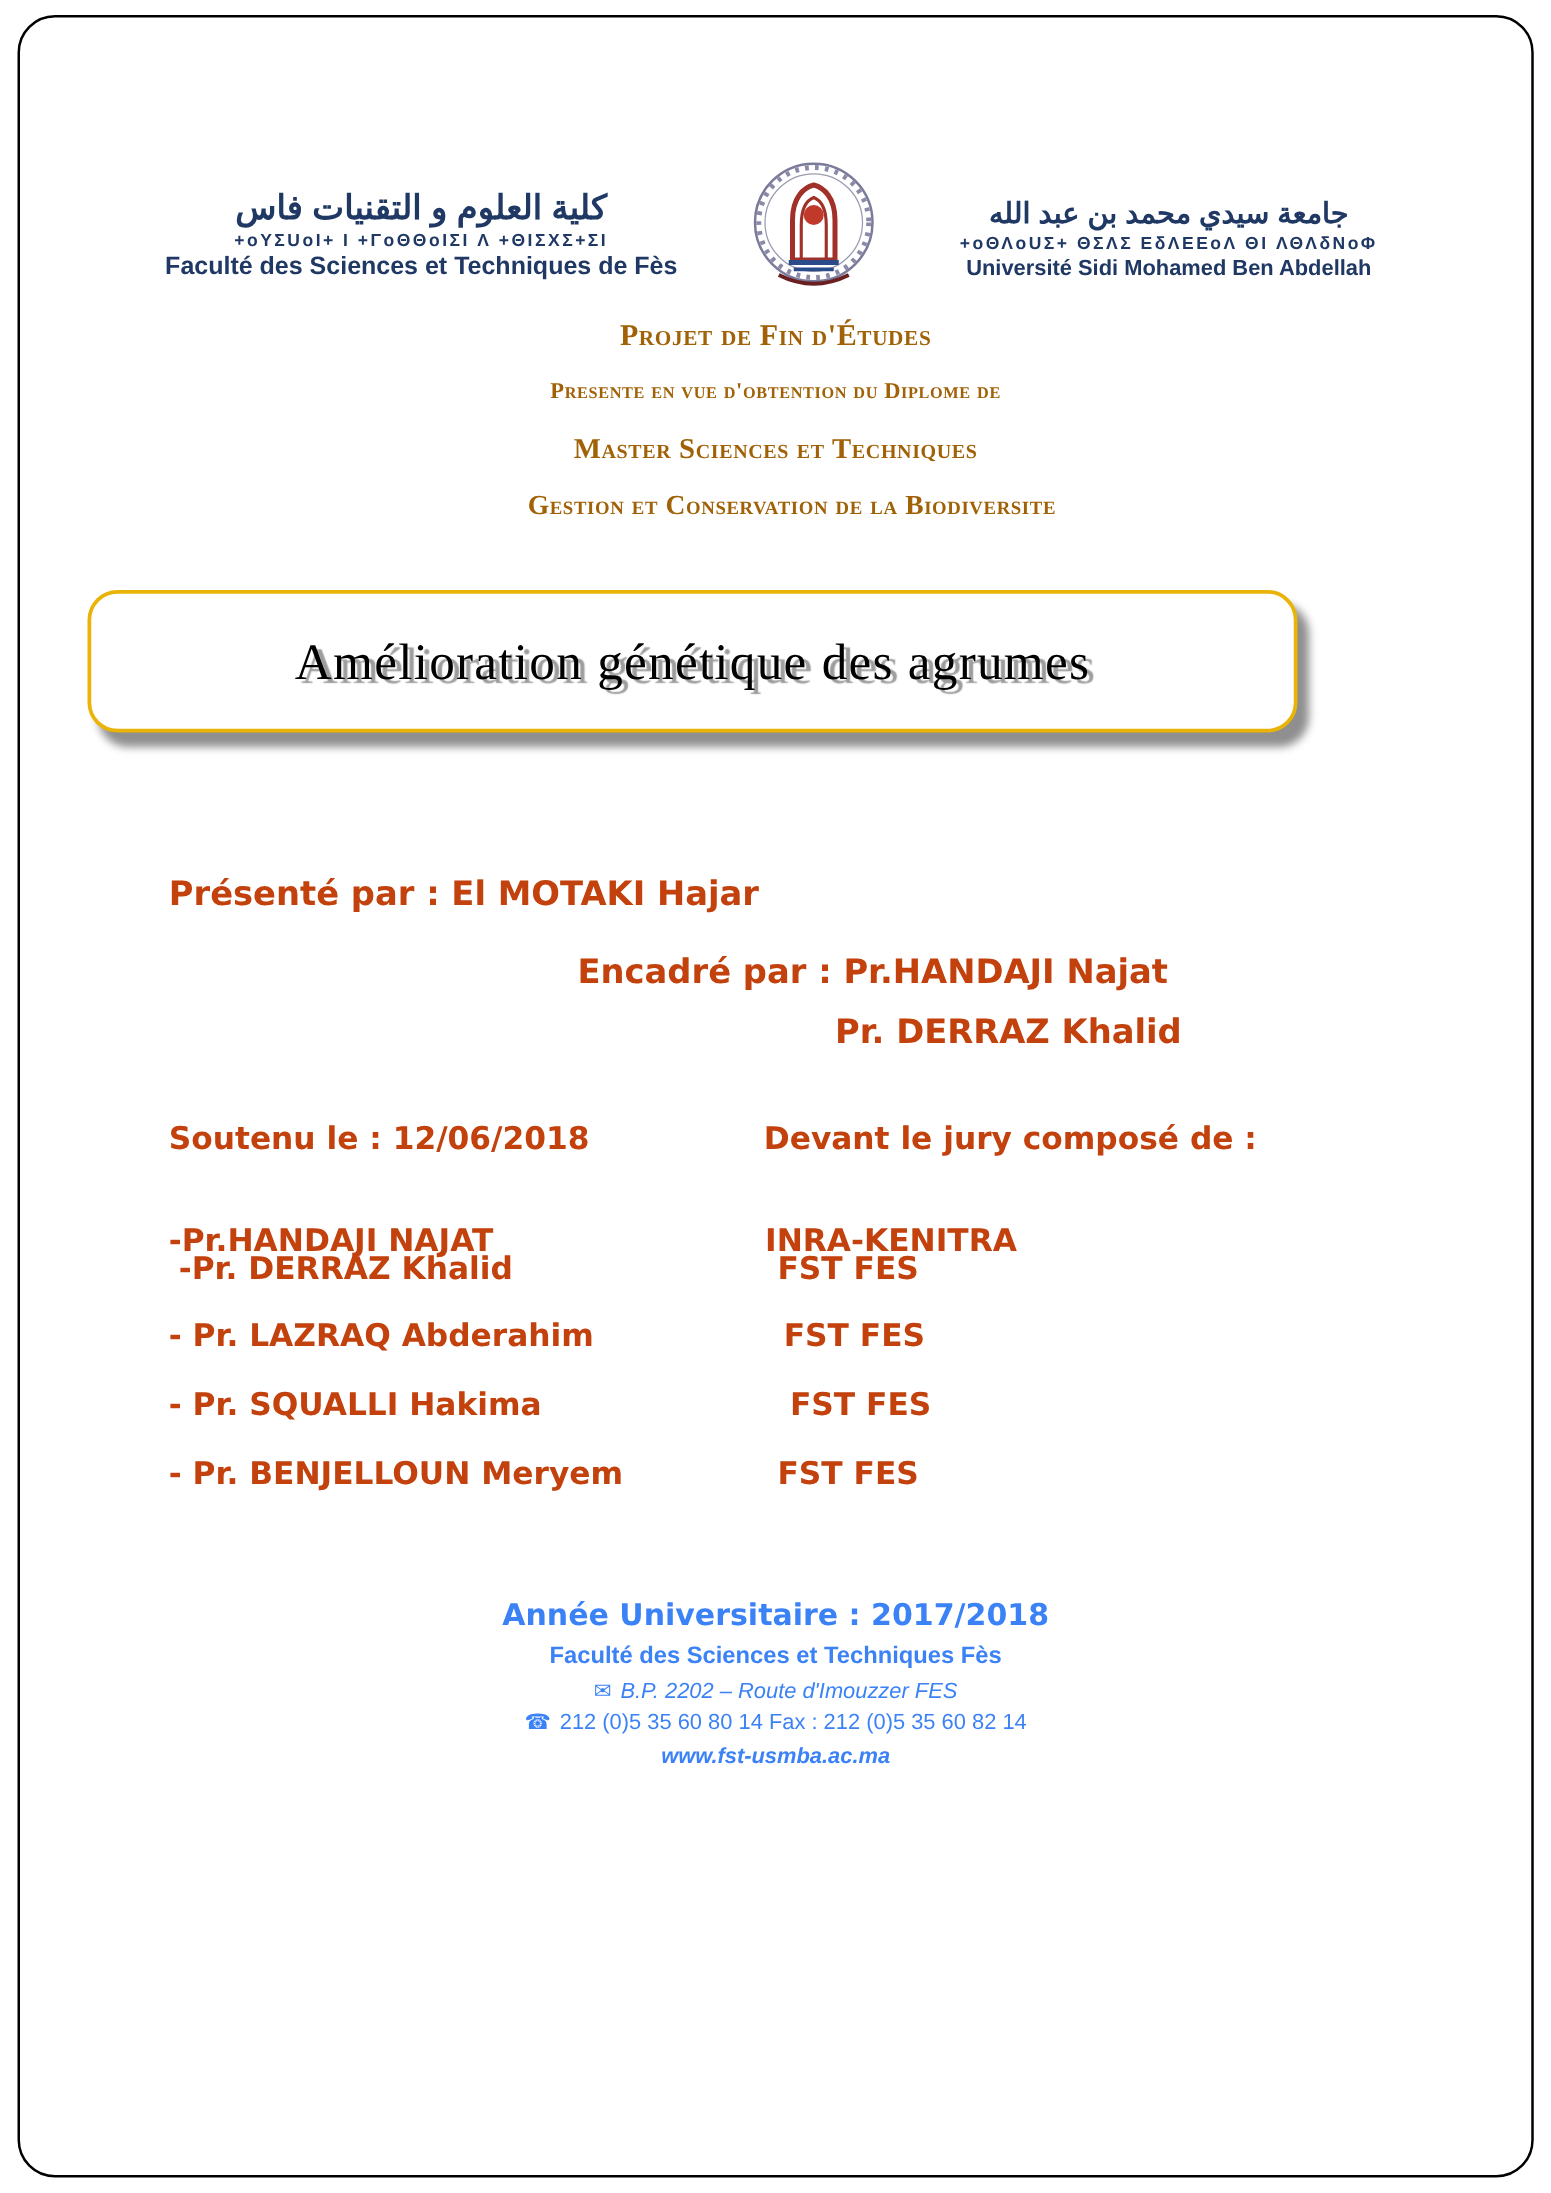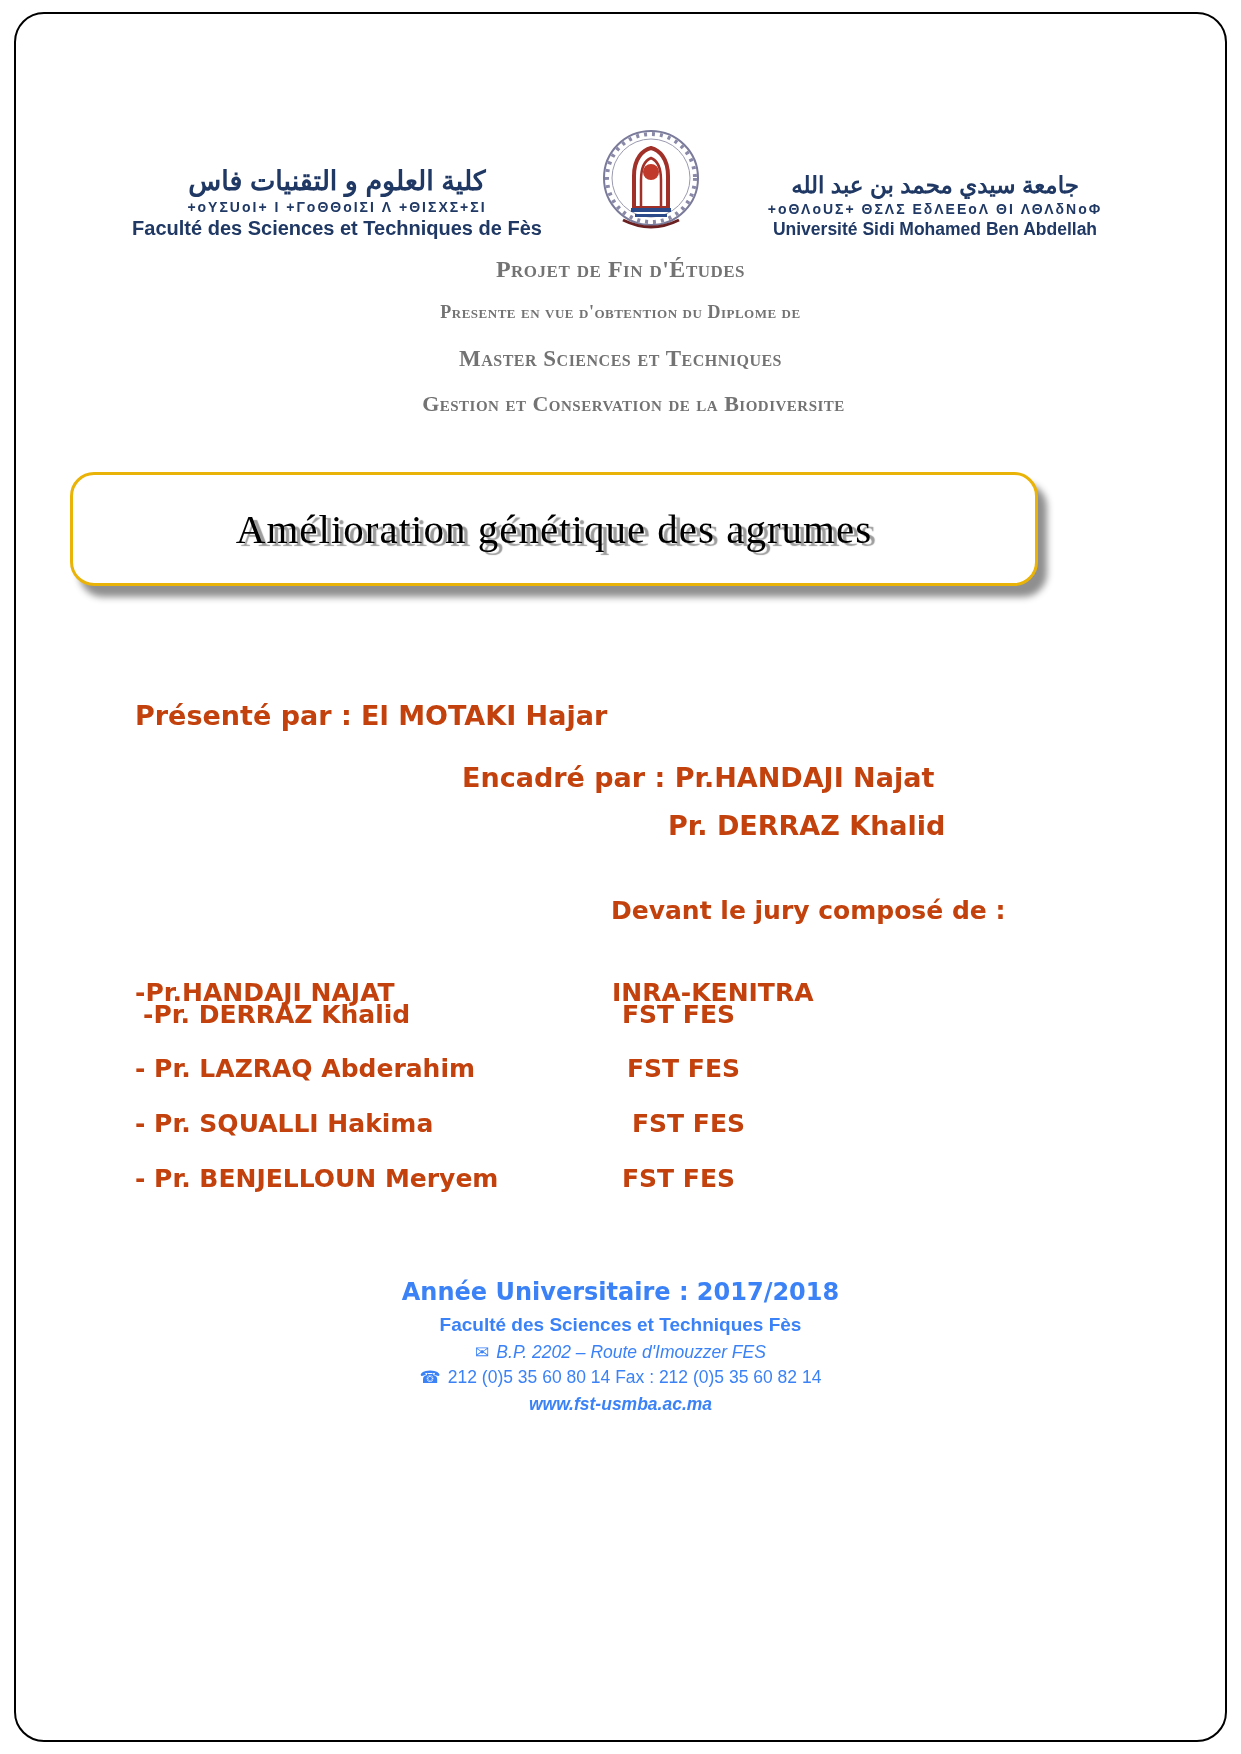--- a/index.html
+++ b/index.html
@@ -8,39 +8,39 @@
   .page { position:relative; width:1241px; height:1754px; background:#fff; overflow:hidden; }
 
   .frame {
     position:absolute; left:14px; top:12px; right:14px; bottom:12px;
     border:2px solid #000; border-radius:30px; pointer-events:none;
   }
 
   
   .header {
     position:absolute; top:126px; left:112px; width:1018px;
-    display:flex; justify-content:space-between; align-items:flex-end;
+    display:flex; justify-content:space-between; align-items:center;
   }
   .h-block { text-align:center; color:#1f3864; }
   .h-left  { width:450px; padding-top:8px; }
   .h-right { width:390px; padding-top:16px; }
   .arabic  { font-weight:bold; direction:rtl; }
   .h-left  .arabic { font-size:27px; }
   .h-right .arabic { font-size:23px; }
   .tifinagh { font-weight:bold; font-size:14px; letter-spacing:2px; margin-top:2px; white-space:nowrap; }
   .french   { font-weight:bold; margin-top:2px; white-space:nowrap; }
   .h-left  .french { font-size:20px; }
   .h-right .french { font-size:17.5px; }
   .logo { width:100px; height:118px; margin-top:-4px; }
 
   
   .intro {
     position:absolute; left:0; width:100%; text-align:center;
     font-family:"Liberation Serif", serif; font-variant:small-caps;
-    font-weight:bold; color:#737373; letter-spacing:0.5px;
+    font-weight:bold; color:#a16207; letter-spacing:0.5px;
   }
   .l1 { top:256px; font-size:24px; }
   .l2 { top:302px; font-size:18px; }
   .l3 { top:346px; font-size:23px; }
   .l4 { top:391px; font-size:22px;padding-left:26px; }
 
   
   .title-box {
     position:absolute; left:70px; top:472px; width:968px; height:114px;
     background:#fff; border:3px solid #eab308; border-radius:24px;
@@ -124,20 +124,21 @@
 
   <div class="title-box">
     <div class="title-text">Amélioration génétique des agrumes</div>
   </div>
 
   <div class="comic presented">Présenté par : El MOTAKI Hajar</div>
   <div class="comic supervised">Encadré par : Pr.HANDAJI Najat</div>
   <div class="comic supervisor2">Pr. DERRAZ Khalid</div>
 
   <div class="comic defense-row">
+    <span>Soutenu le : 12/06/2018</span>
     <span class="jury-heading">Devant le jury composé de :</span>
   </div>
 
   <div class="comic jury">
     <div class="jury-row r0">
       <span class="name">-Pr.HANDAJI NAJAT</span>
       <span class="aff">INRA-KENITRA</span>
     </div>
     <div class="jury-row r1">
       <span class="name">-Pr. DERRAZ Khalid</span>

